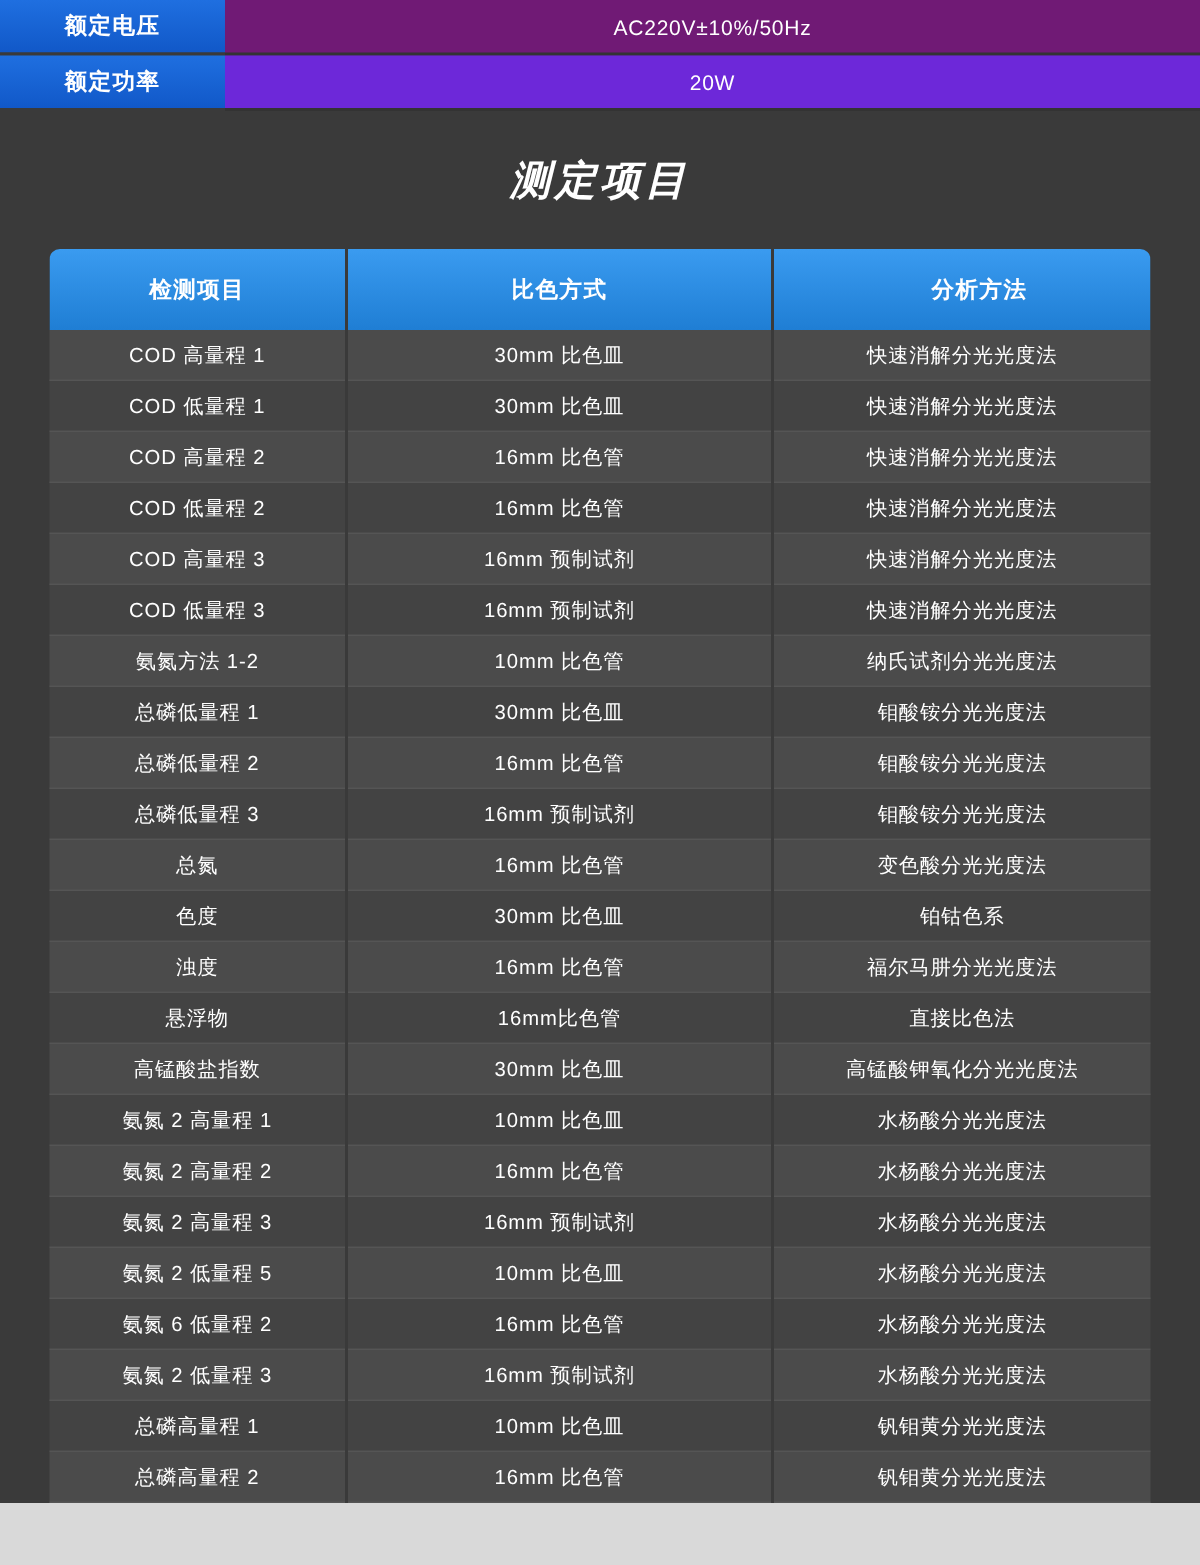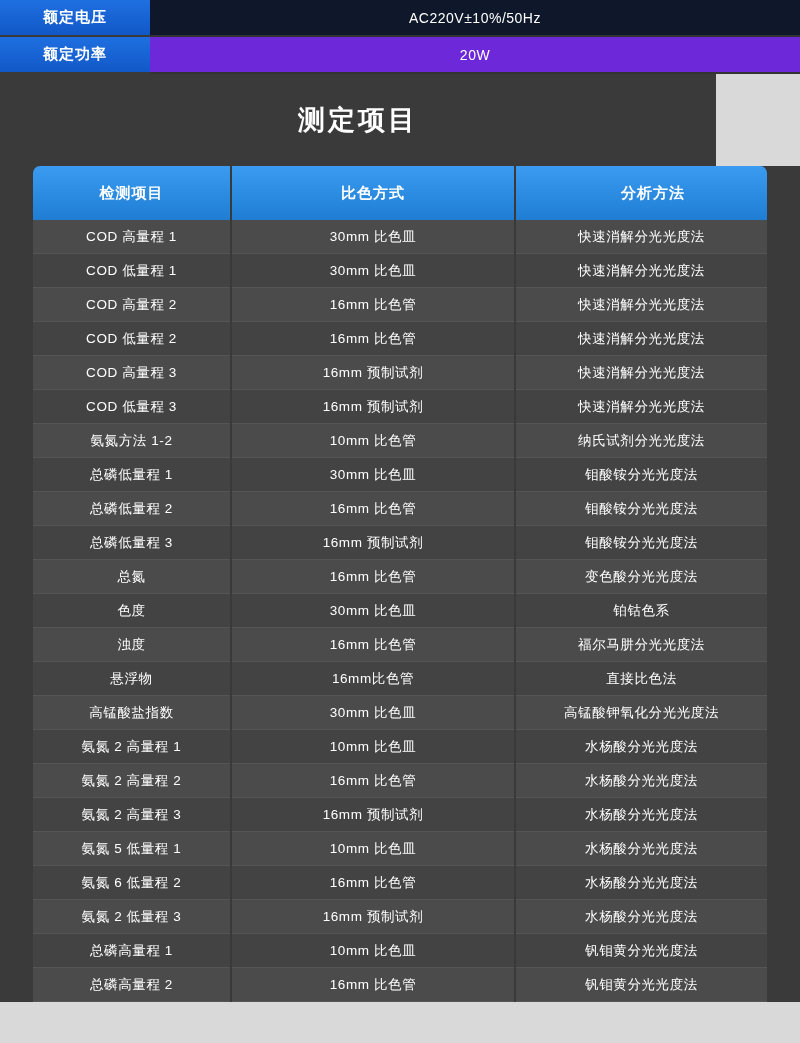--- a/index.html
+++ b/index.html
@@ -40,41 +40,42 @@
     font-size: 15px;
     font-weight: bold;
     display: flex;
     align-items: center;
     justify-content: center;
     border-bottom: 2px solid #3a3a3a;
     letter-spacing: 1px;
   }
   .spec-value {
     flex: 1 1 auto;
-    background: #0f172a;
+    background: #701a75;
     color: #ffffff;
     font-size: 14px;
     display: flex;
     align-items: center;
     justify-content: center;
     border-bottom: 2px solid #333333;
     letter-spacing: 0.5px;
   }
   .spec-row:nth-child(2) .spec-value {
     background: #6d28d9;
   }
 
   
   .title-band {
-    width: 716px;
+    width: 800px;
     background: #3a3a3a;
     height: 92px;
     display: flex;
     align-items: center;
     justify-content: center;
+    font-style: italic;
   }
   .main-title {
     color: #ffffff;
     font-size: 27px;
     font-weight: bold;
     letter-spacing: 3px;
   }
 
   
   .table-wrap {
@@ -240,21 +241,21 @@
             <td>氨氮 2 高量程 2</td>
             <td>16mm 比色管</td>
             <td>水杨酸分光光度法</td>
           </tr>
           <tr>
             <td>氨氮 2 高量程 3</td>
             <td>16mm 预制试剂</td>
             <td>水杨酸分光光度法</td>
           </tr>
           <tr>
-            <td>氨氮 5 低量程 1</td>
+            <td>氨氮 2 低量程 5</td>
             <td>10mm 比色皿</td>
             <td>水杨酸分光光度法</td>
           </tr>
           <tr>
             <td>氨氮 6 低量程 2</td>
             <td>16mm 比色管</td>
             <td>水杨酸分光光度法</td>
           </tr>
           <tr>
             <td>氨氮 2 低量程 3</td>

